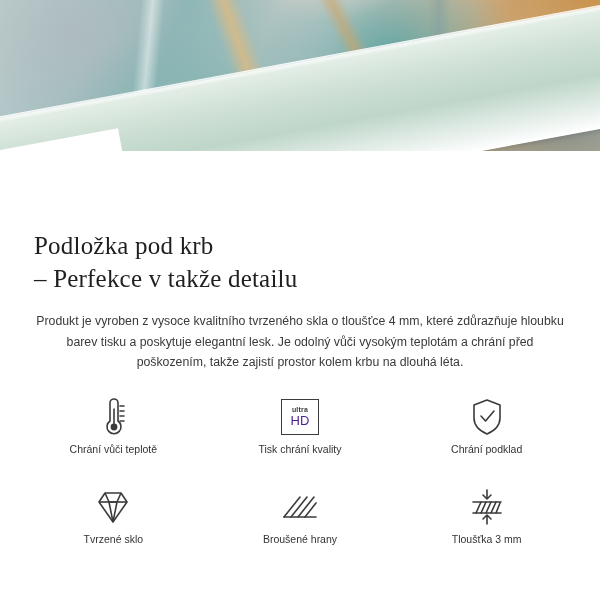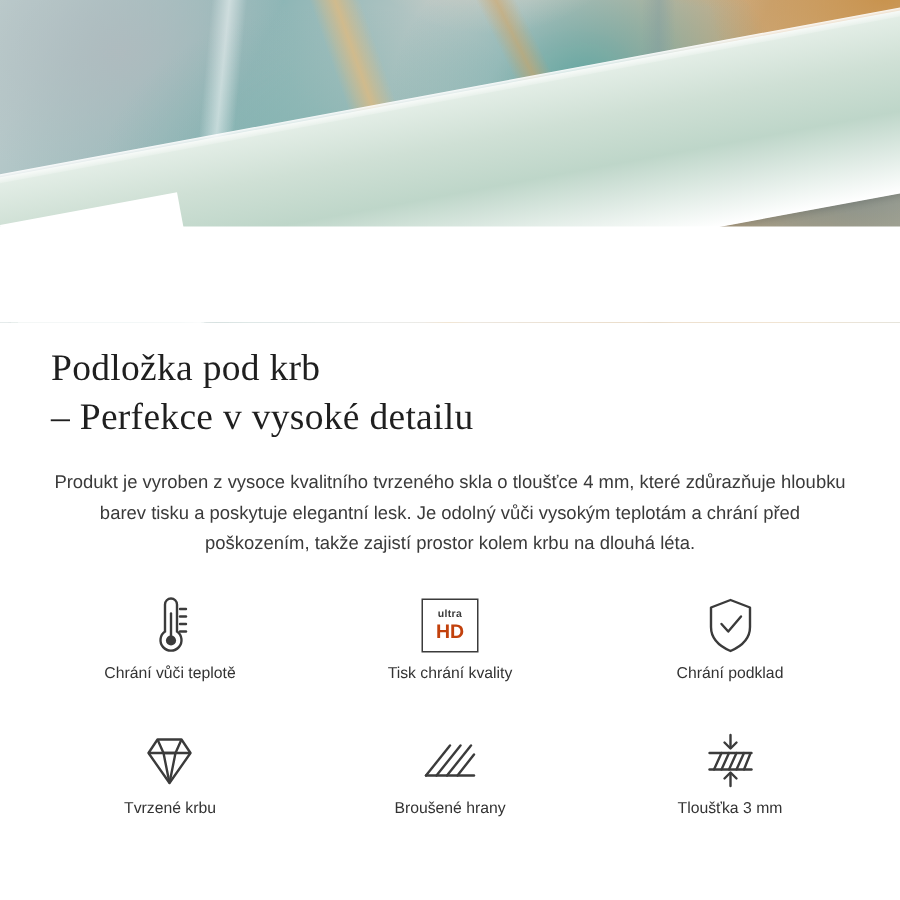--- a/index.html
+++ b/index.html
@@ -195,22 +195,22 @@
     line-height: 1;
   }
   .ultrahd-box .u1 {
     font-size: 7px;
     font-weight: bold;
     color: #3b3b3b;
     letter-spacing: 0.2px;
   }
   .ultrahd-box .u2 {
     font-size: 13px;
-    font-weight: bold;
-    color: #c2410c;
+    font-weight: normal;
+    color: #4c1d95;
     margin-top: 1px;
   }
 </style>
 </head>
 <body>
 
 <div class="page">
 
   <div class="hero">
     <div class="hero-art">
@@ -220,21 +220,21 @@
     <div class="glass-top"></div>
     <div class="hero-mask-left"></div>
     <div class="hero-mask-bottom"></div>
     <div class="sparkle"></div>
     <div class="sparkle2"></div>
   </div>
 
   <div class="content">
     <h1 class="headline">
       <span>Podložka pod krb</span>
-      <span class="line2">– Perfekce v vysoké detailu</span>
+      <span class="line2">– Perfekce v takže detailu</span>
     </h1>
     <p class="paragraph">Produkt je vyroben z vysoce kvalitního tvrzeného skla o tloušťce 4 mm, které zdůrazňuje hloubku barev tisku a poskytuje elegantní lesk. Je odolný vůči vysokým teplotám a chrání před poškozením, takže zajistí prostor kolem krbu na dlouhá léta.</p>
   </div>
 
   <div class="features">
 
     <div class="feature">
       <div class="feature-icon">
         <svg width="40" height="44" viewBox="0 0 40 44">
           <g fill="none" stroke="#3b3b3b" stroke-width="1.6" stroke-linecap="round">
@@ -278,21 +278,21 @@
         <svg width="44" height="44" viewBox="0 0 44 44">
           <g fill="none" stroke="#3b3b3b" stroke-width="1.6" stroke-linejoin="round">
             <path d="M8 17 L14 8 H30 L36 17 L22 37 Z"></path>
             <path d="M8 17 H36"></path>
             <path d="M14 8 L18 17 L22 37"></path>
             <path d="M30 8 L26 17 L22 37"></path>
             <path d="M18 17 H26"></path>
           </g>
         </svg>
       </div>
-      <div class="feature-label">Tvrzené krbu</div>
+      <div class="feature-label">Tvrzené sklo</div>
     </div>
 
     <div class="feature">
       <div class="feature-icon">
         <svg width="44" height="40" viewBox="0 0 44 40">
           <g fill="none" stroke="#3b3b3b" stroke-width="1.6" stroke-linecap="round">
             <path d="M6 30 L22 10"></path>
             <path d="M13 30 L29 10"></path>
             <path d="M20 30 L36 10"></path>
             <path d="M27 30 L38 16"></path>

